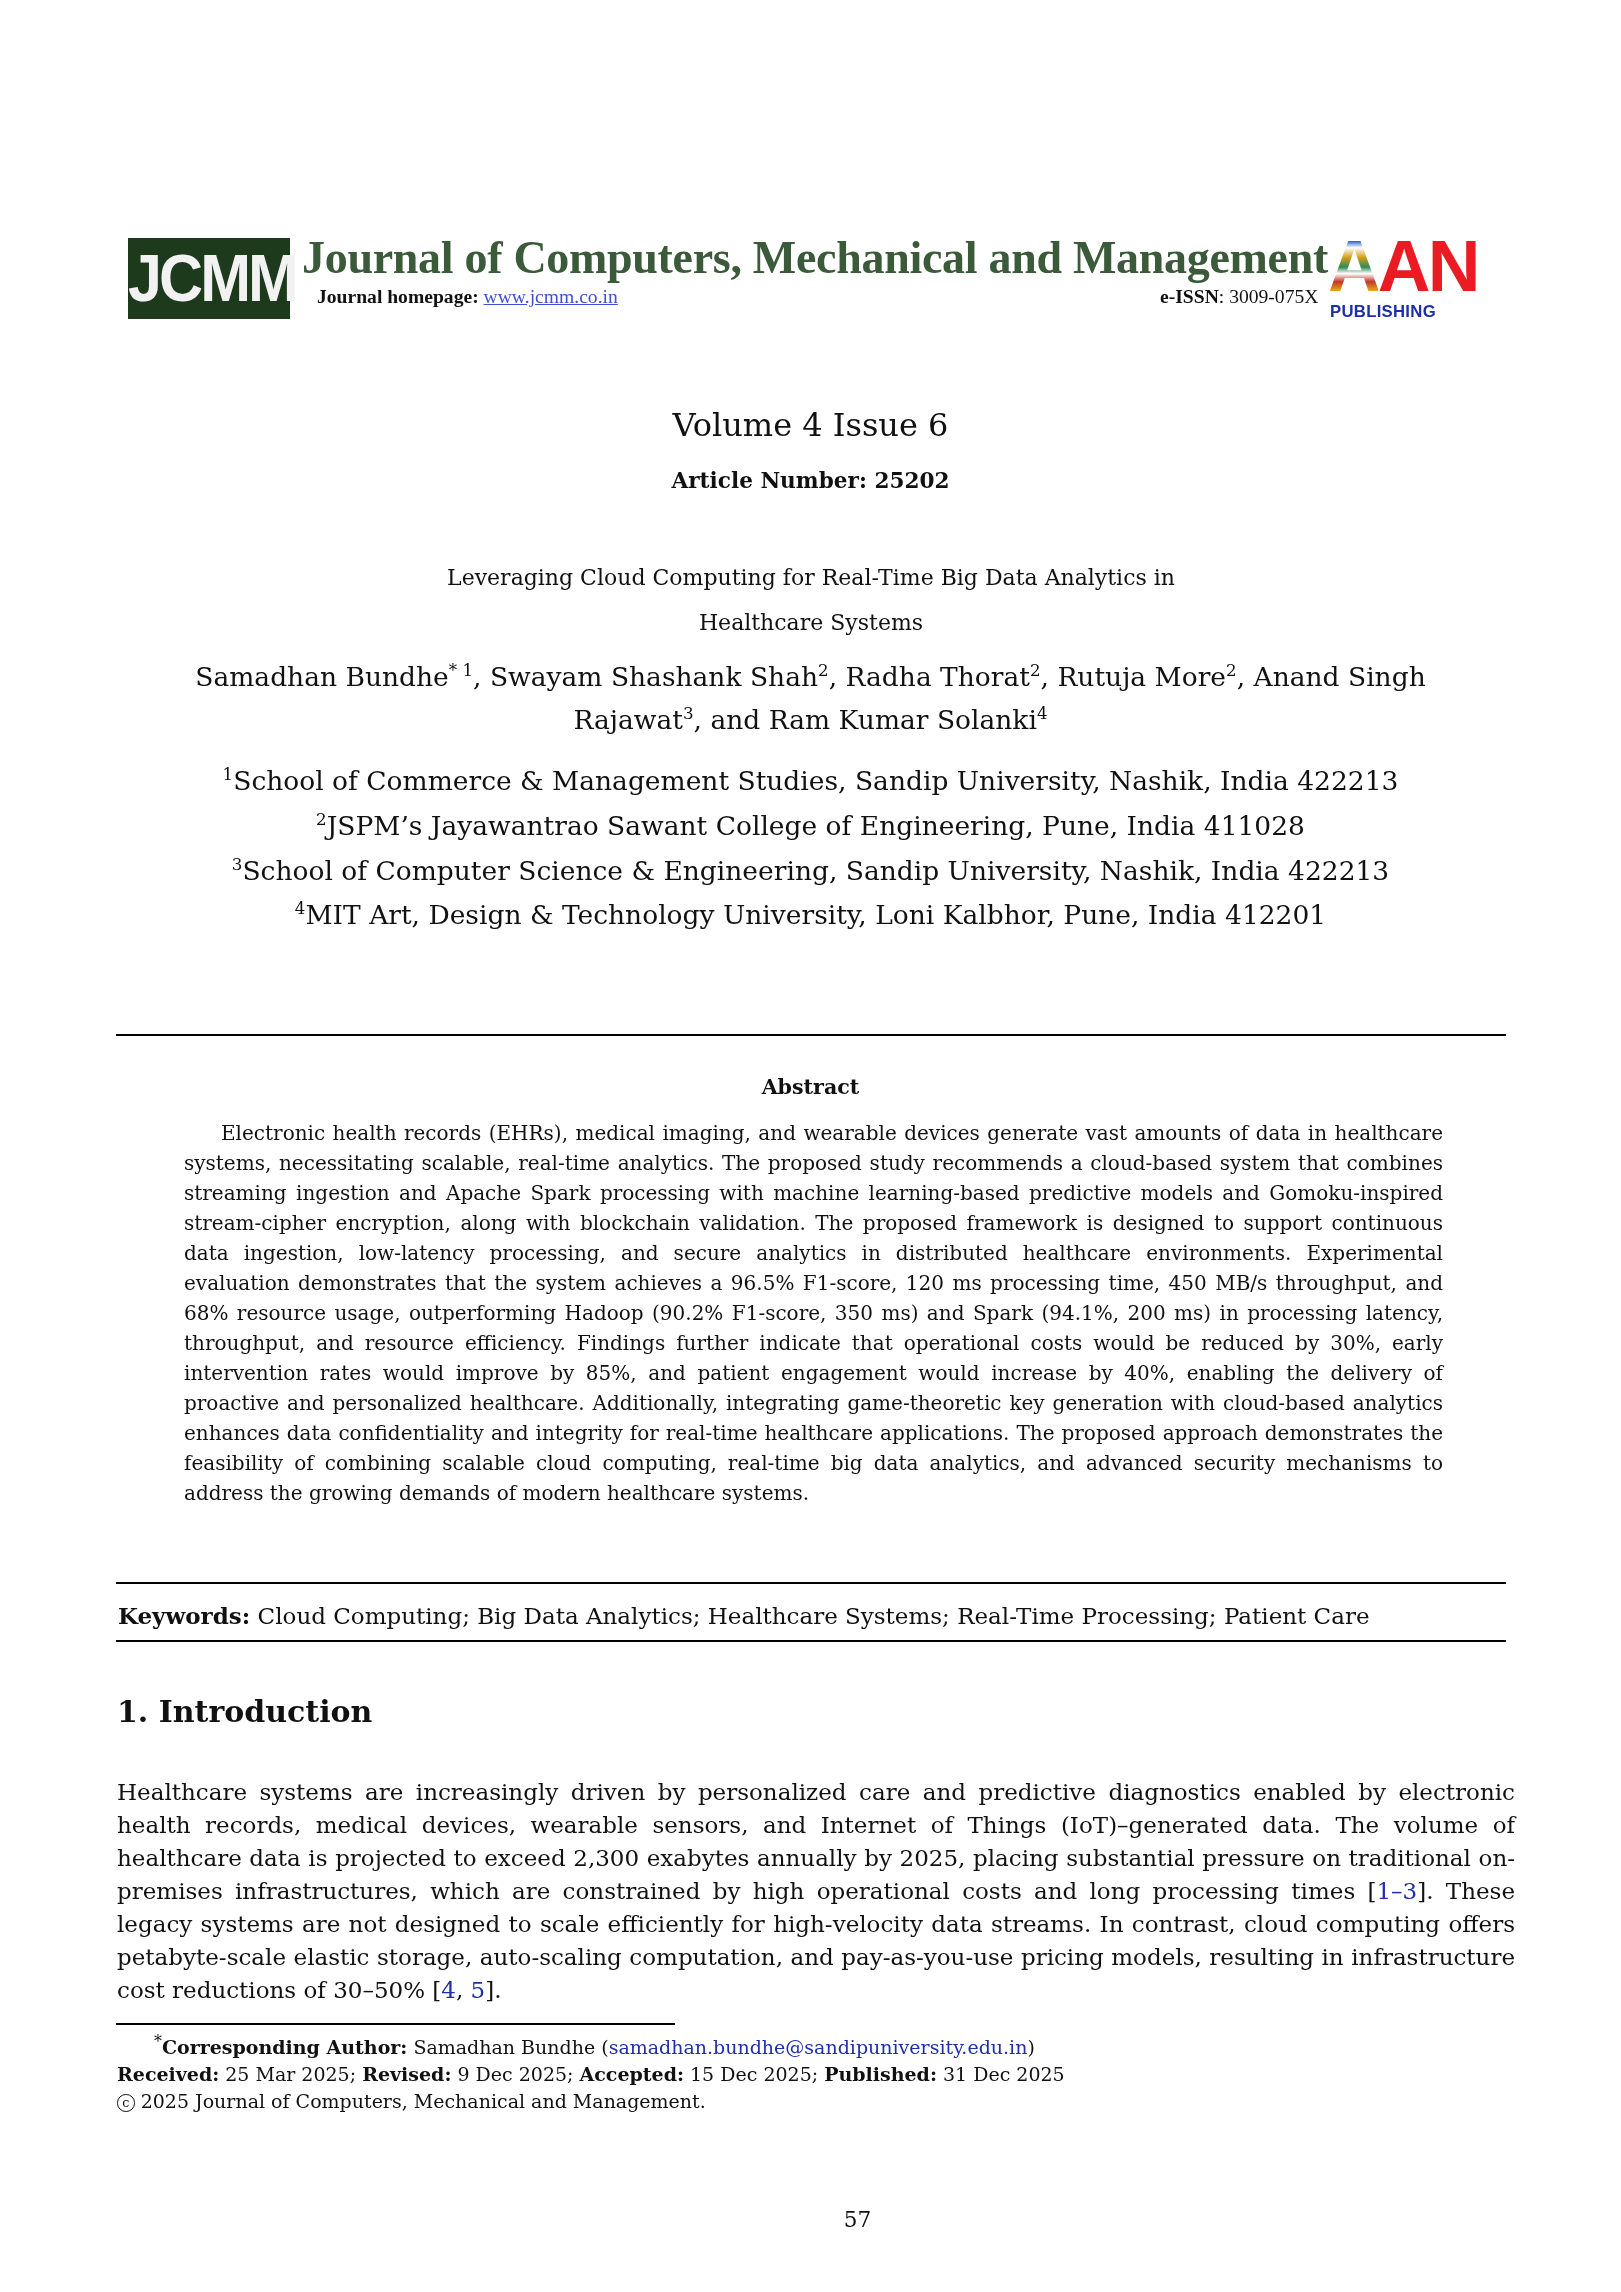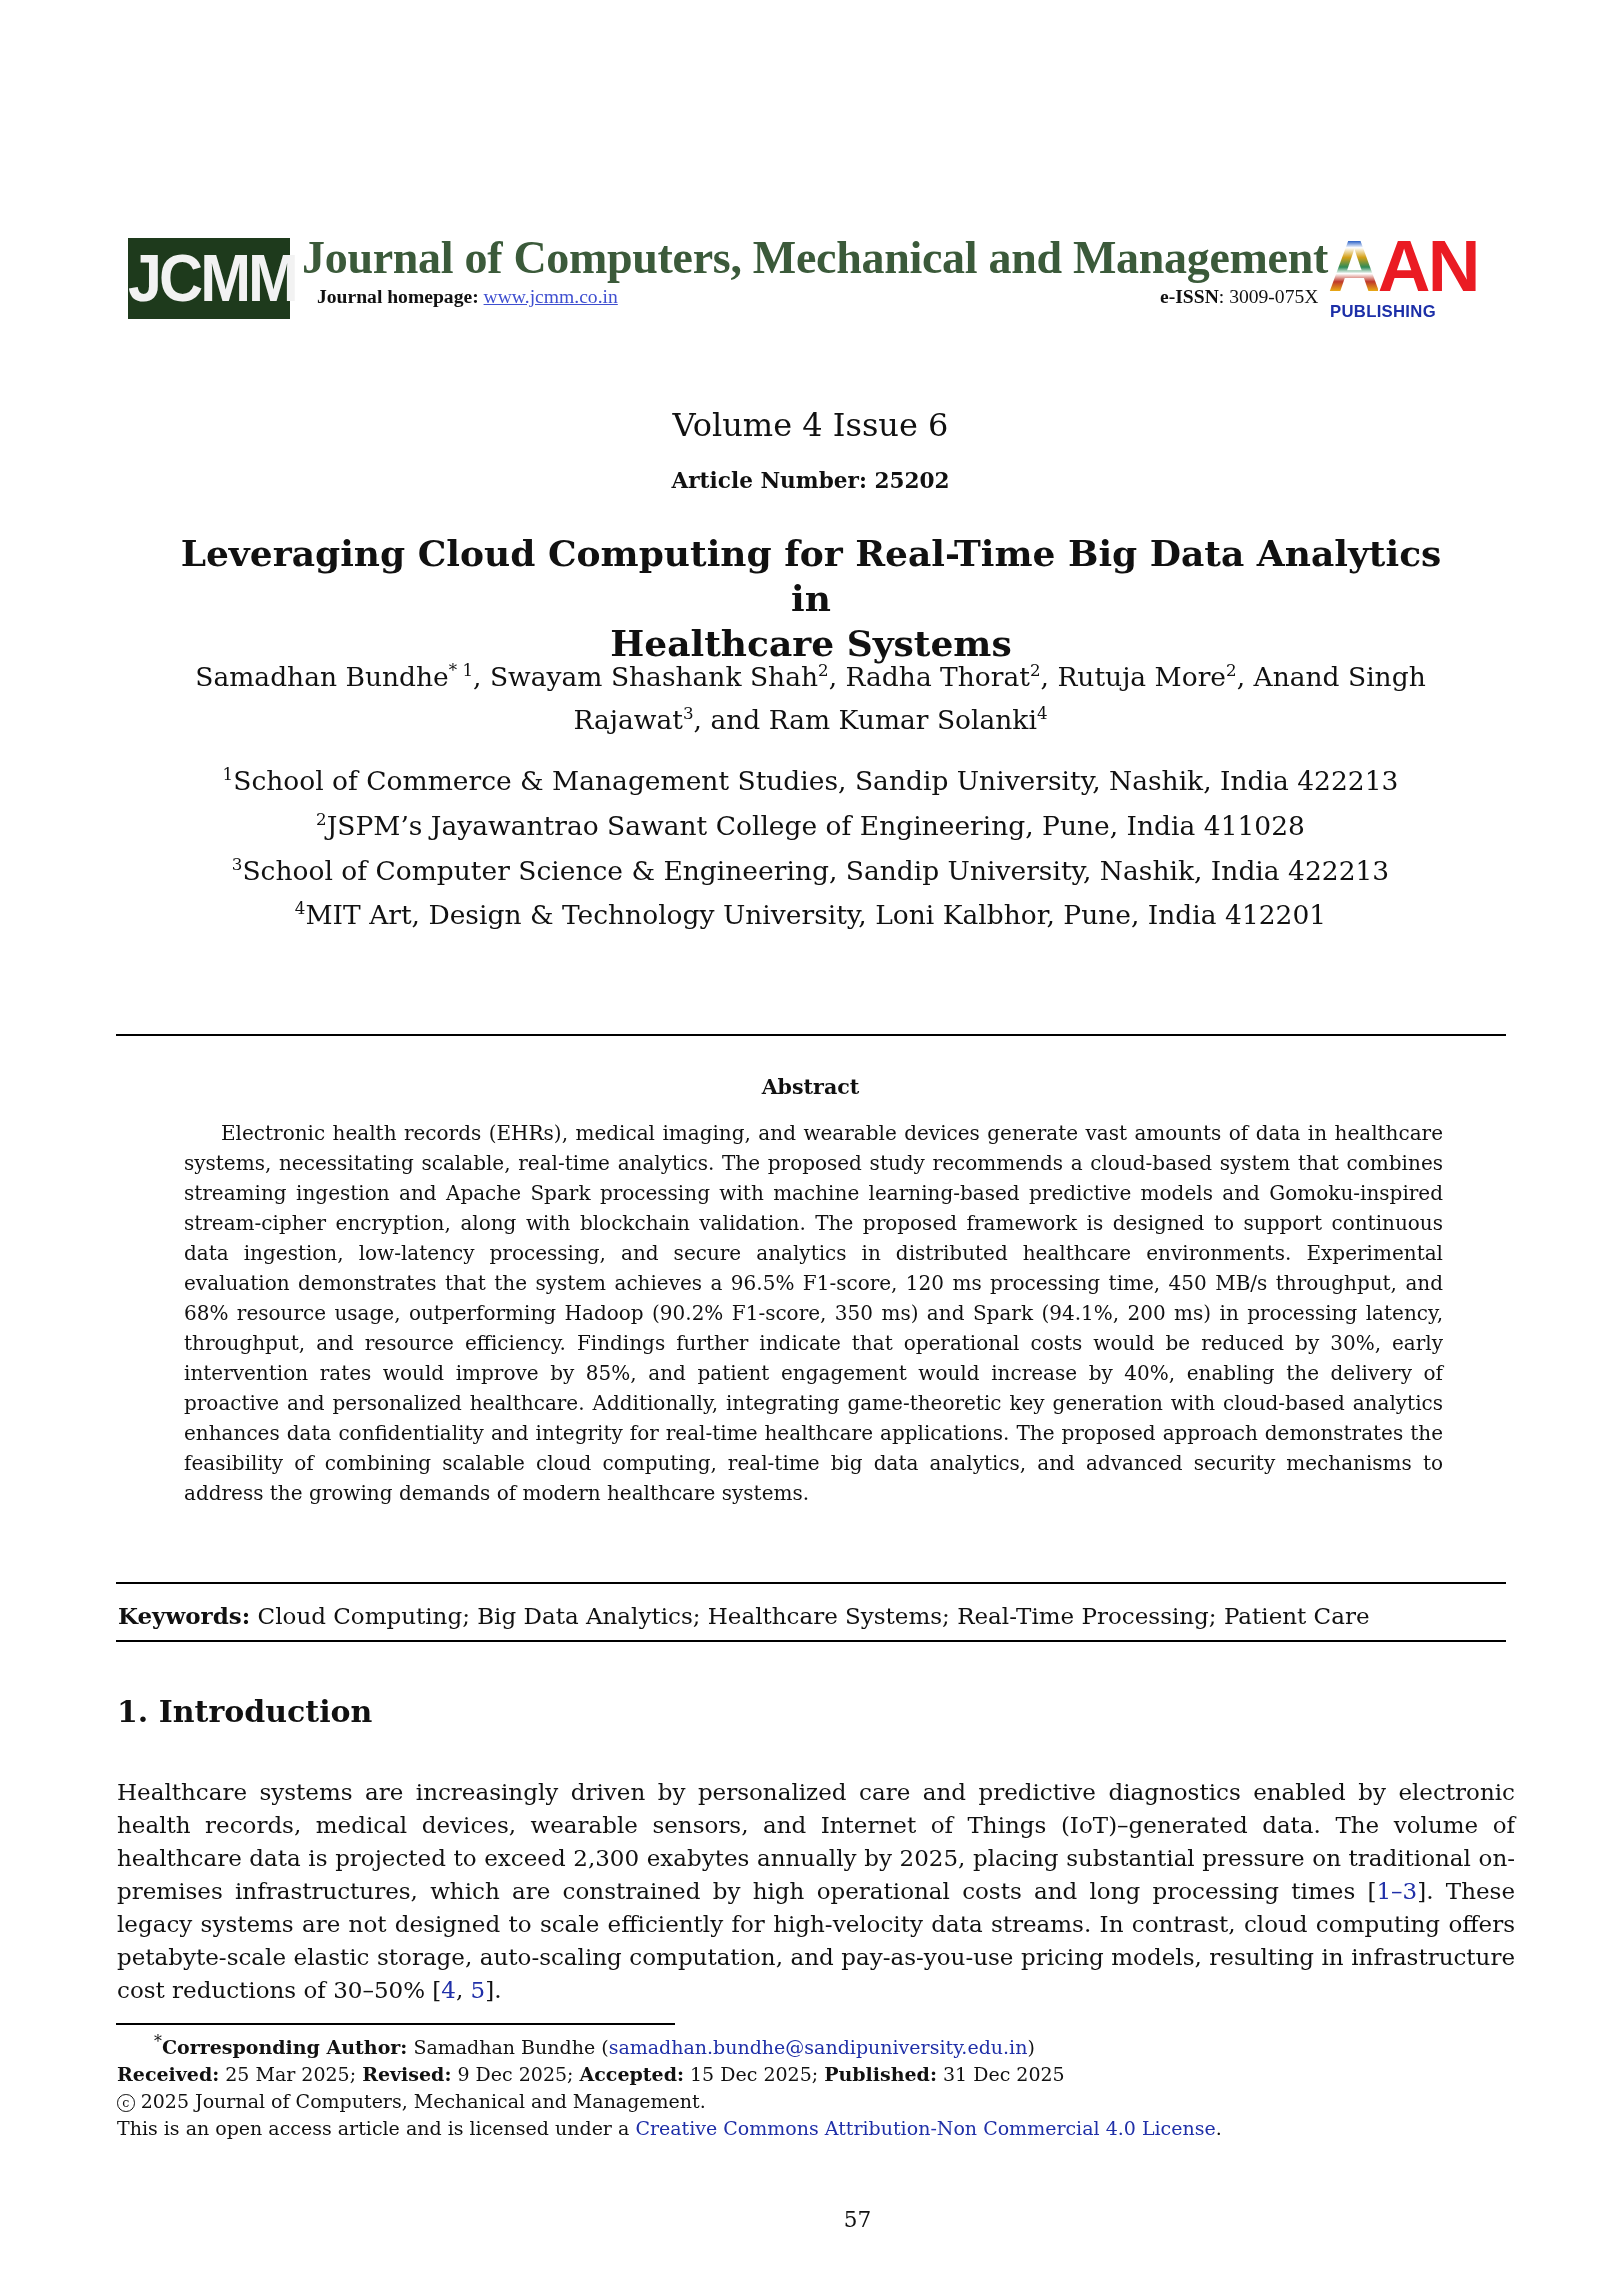--- a/index.html
+++ b/index.html
@@ -44,21 +44,21 @@
   .aan-red { color: #ea1b23; }
   .aan-pub {
     position: absolute; left: 2px; top: 67px;
     font-family: "Liberation Sans", sans-serif; font-weight: bold;
     font-size: 16.7px; color: #1c2fa8; letter-spacing: 0.3px;
   }
   
   .center { left: 0; width: 1621px; text-align: center; }
   .volume { top: 406px; font-size: 32px; }
   .article-number { top: 468px; font-size: 21.6px; font-weight: bold; }
-  .paper-title { top: 531px; font-size: 36px; line-height: 45px; left: 157px; width: 1308px; font-weight: bold; }
+  .paper-title { top: 555px; font-size: 22px; line-height: 45px; left: 157px; width: 1308px; }
   .authors { top: 652px; font-size: 26.5px; line-height: 37px; left: 147px; width: 1327px; }
   .authors sup { font-size: 16.7px; }
   .affils { top: 755px; font-size: 26.5px; line-height: 38px; left: 147px; width: 1327px; }
   .affils sup { font-size: 16.7px; }
   
   .rule { background: #000; height: 2px; }
   .rule-top { left: 116px; top: 1034px; width: 1390px; }
   .abstract-heading { top: 1075px; font-size: 20.6px; font-weight: bold; }
   .abstract-body {
     left: 184px; top: 1118px; width: 1259px;
@@ -145,19 +145,16 @@
 <div class="abs footnotes">
   <div class="indent">
     <sup>*</sup><b>Corresponding Author:</b> <span>Samadhan Bundhe</span> (<a class="link">samadhan.bundhe@sandipuniversity.edu.in</a>)
   </div>
   <div>
     <b>Received:</b> <span>25 Mar 2025</span>; <b>Revised:</b> <span>9 Dec 2025</span>; <b>Accepted:</b> <span>15 Dec 2025</span>; <b>Published:</b> <span>31 Dec 2025</span>
   </div>
   <div>
     <span class="copyright-mark">c</span> <span>2025 Journal of Computers, Mechanical and Management.</span>
   </div>
-  <div>
-    <span>This is an open access article and is licensed under a </span><a class="link">Creative Commons Attribution-Non Commercial 4.0 License</a>.
-  </div>
 </div>
 
 <div class="abs center page-number">57</div>
 
 
 </body></html>

